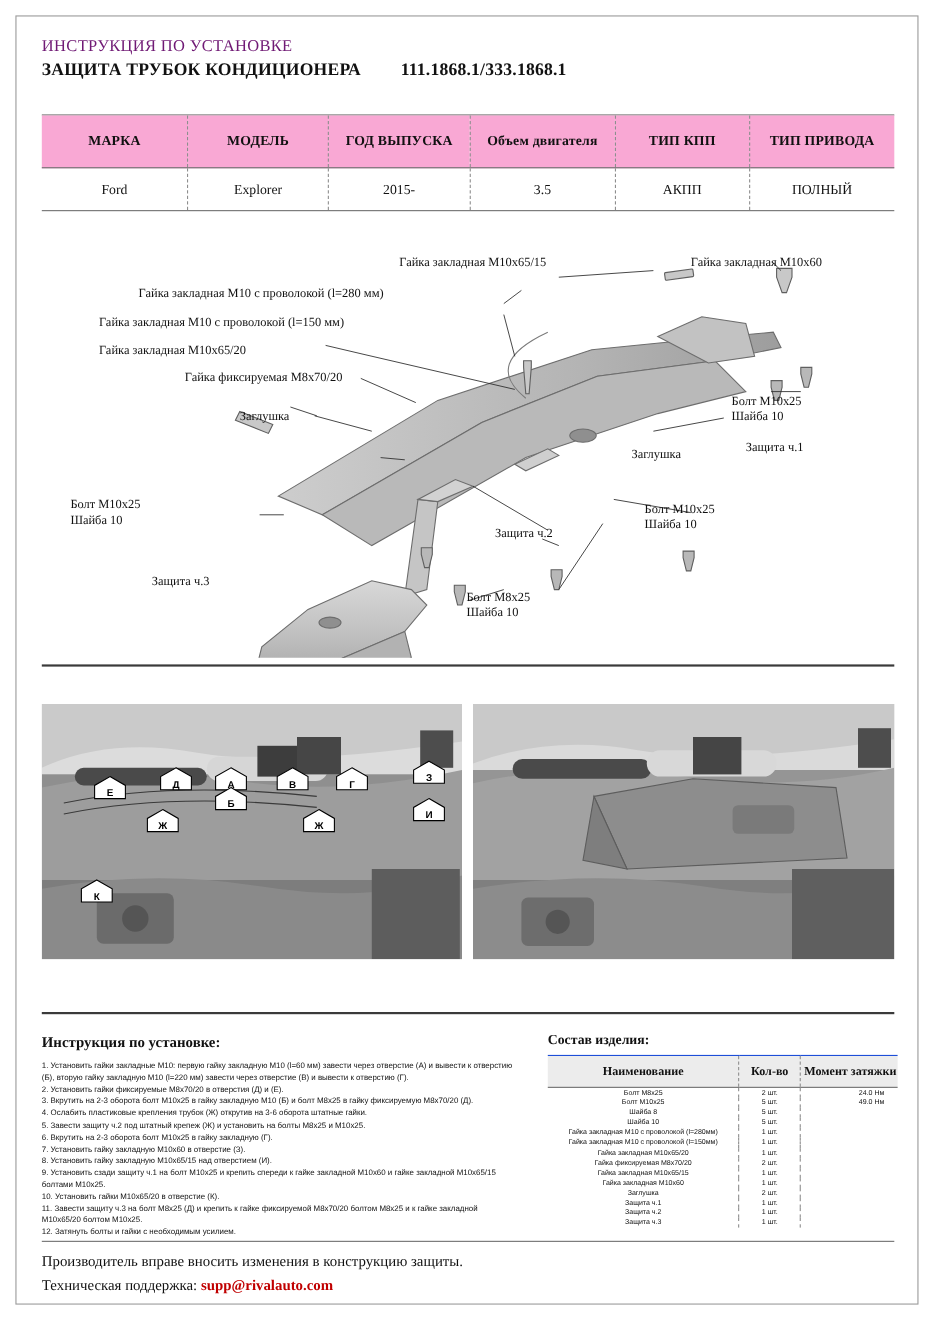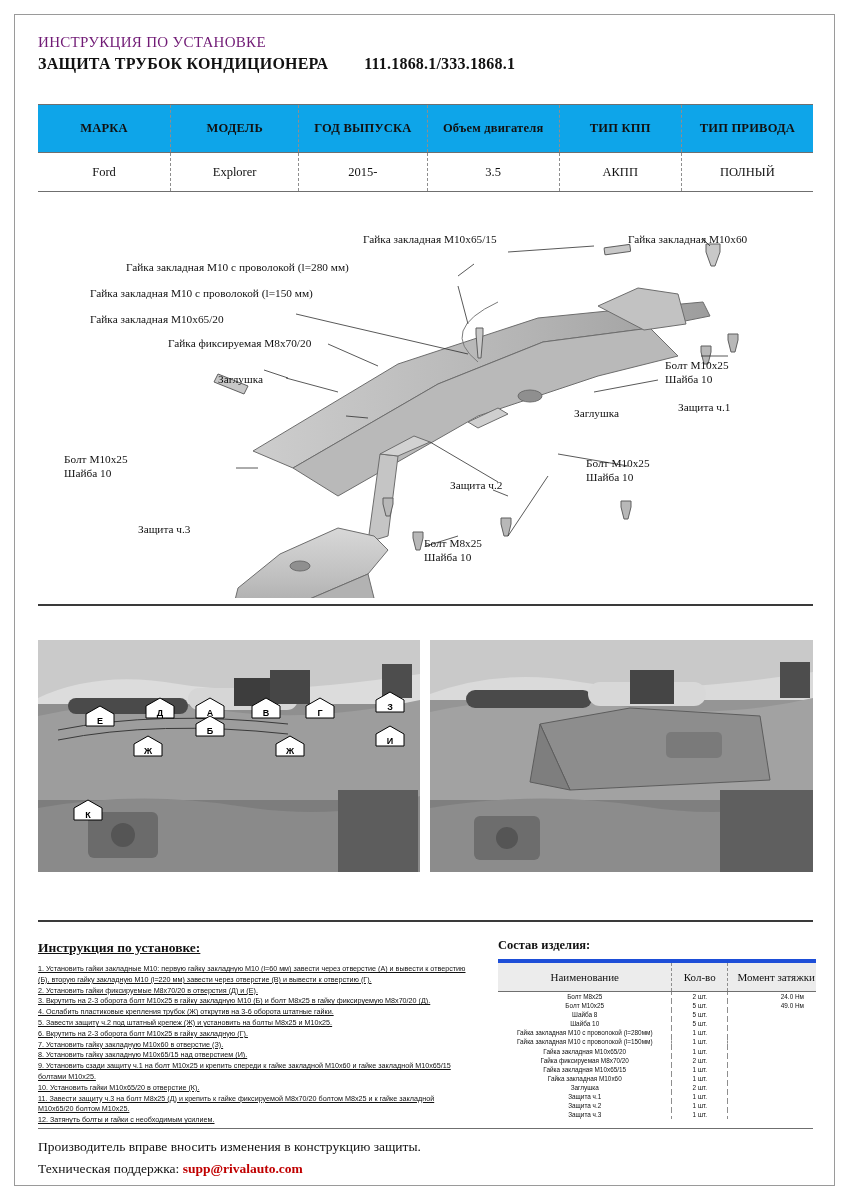--- a/index.html
+++ b/index.html
@@ -41,21 +41,21 @@
     position:absolute;left:38px;top:104px;width:775px;
     border-top:1px solid #6f6f6f;border-bottom:1px solid #6f6f6f;
     border-collapse:collapse;
   }
   .spec table{width:775px;border-collapse:collapse;}
   .spec th,.spec td{
     text-align:center;font-size:12.5px;font-family:"Liberation Serif", serif;
     padding:0;
   }
   .spec thead th{
-    background:#0ea5e9;height:47px;font-weight:bold;letter-spacing:.2px;
+    background:#f9a8d4;height:47px;font-weight:bold;letter-spacing:.2px;
     border-right:1px dashed #8e8e8e;vertical-align:middle;line-height:1.15;
   }
   .spec thead th:last-child{border-right:none;}
   .spec tbody td{
     height:38px;border-right:1px dashed #8e8e8e;vertical-align:middle;
     border-top:1px solid #6f6f6f;
   }
   .spec tbody td:last-child{border-right:none;}
 
   
@@ -79,40 +79,40 @@
     position:absolute;top:0;height:232px;overflow:hidden;background:#cfcfcf;
   }
   .photoA{left:0;width:382px;}
   .photoB{left:392px;width:383px;}
   .hr2{
     position:absolute;left:38px;top:920px;width:775px;height:2px;background:#3a3a3a;
   }
 
   
   .instr{
-    position:absolute;left:38px;top:940px;width:430px;text-decoration:underline;
+    position:absolute;left:38px;top:940px;width:430px;
   }
   .instr h3{
     font-size:13.5px;font-weight:bold;margin:0 0 8px 0;
   }
   .instr ol{margin:0;padding:0;list-style:none;}
   .instr li{
     font-size:7.2px;line-height:1.5;margin:0;color:#111;
     font-family:"Liberation Sans", sans-serif;
   }
 
   
   .parts{
     position:absolute;left:498px;top:938px;width:318px;
   }
   .parts h3{font-size:12.5px;font-weight:bold;margin:0 0 6px 0;}
   .parts table{border-collapse:collapse;width:318px;}
   .parts thead th{
-    background:#ececec;font-size:11px;font-weight:normal;height:26px;
-    border-top:4px solid #1d4ed8;border-bottom:1px solid #6f6f6f;
+    background:#ececec;font-size:11px;font-weight:bold;height:26px;
+    border-top:1px solid #1d4ed8;border-bottom:1px solid #6f6f6f;
     border-right:1px dashed #8e8e8e;text-align:center;
   }
   .parts thead th:last-child{border-right:none;text-align:right;}
   .parts tbody td{
     font-size:6.4px;height:9.1px;line-height:9.1px;
     border-right:1px dashed #8e8e8e;text-align:center;
     font-family:"Liberation Sans", sans-serif;padding:0;
   }
   .parts tbody td:last-child{border-right:none;}
   .parts tbody td.nm{text-align:right;padding-right:12px;}

